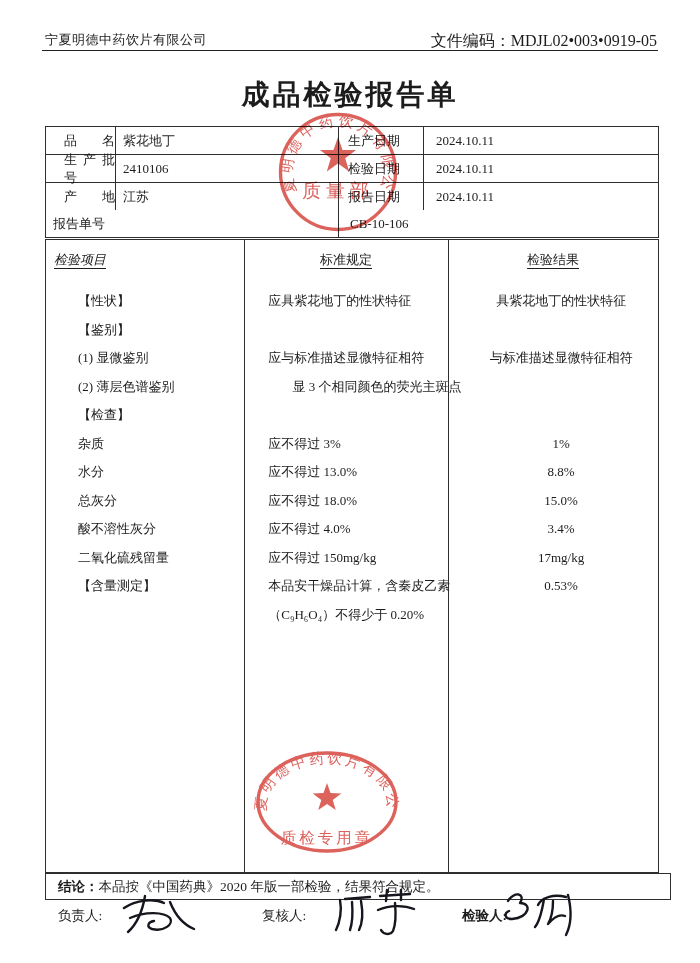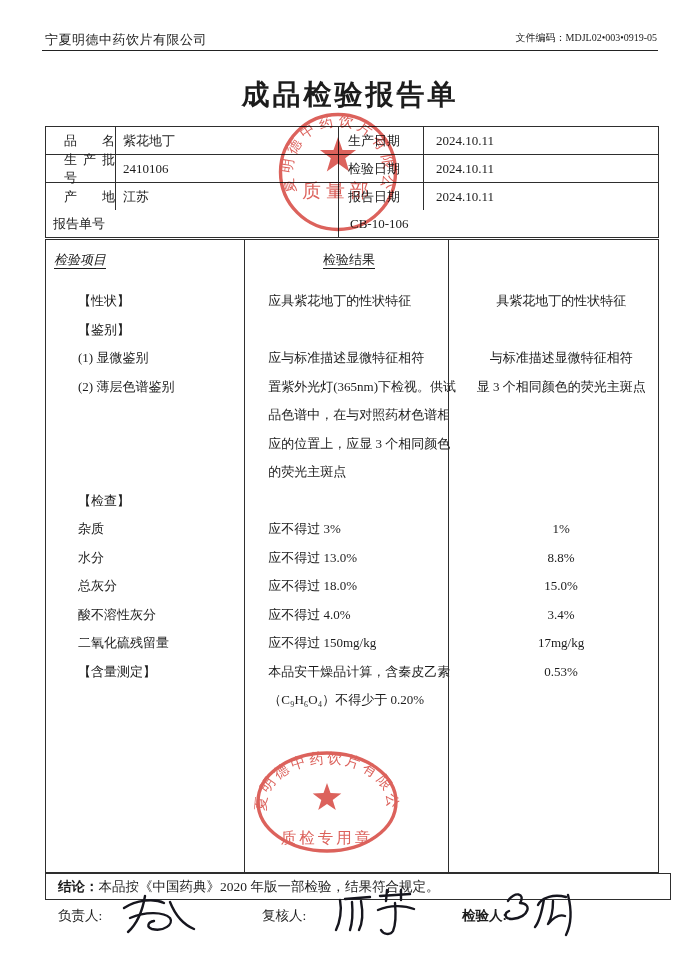--- a/index.html
+++ b/index.html
@@ -1,21 +1,21 @@
 <!DOCTYPE html>
 <html><head>
 <meta charset="utf-8">
 <style>
   html,body{margin:0;padding:0;background:#ffffff;}
   body{width:700px;height:963px;position:relative;overflow:hidden;
        font-family:"Liberation Serif","DejaVu Serif",serif;color:#1c1c1c;}
   .abs{position:absolute;}
   
   .company{left:45px;top:31px;font-size:13px;letter-spacing:.5px;}
-  .doccode{right:43px;top:31px;font-size:10px;}
+  .doccode{right:43px;top:31px;font-size:16px;}
   .hrule{left:42px;top:50px;width:616px;height:0;border-top:1.6px solid #222;}
   .title{left:0;top:76px;width:700px;text-align:center;font-size:28px;font-weight:bold;letter-spacing:3px;}
   
   .info-table{left:45px;top:126px;width:612px;border:1px solid #2e2e2e;font-size:13px;}
   .irow{display:flex;height:27px;border-bottom:1px solid #2e2e2e;}
   .irow:last-child{border-bottom:none;}
   .irow>div{box-sizing:border-box;border-right:1px solid #2e2e2e;display:flex;align-items:center;}
   .irow>div:last-child{border-right:none;}
   .ic1{width:70px;}
   .ic1 span{display:block;width:52px;margin-left:18px;text-align:justify;text-align-last:justify;}
@@ -114,20 +114,21 @@
         <span>CB-10-106</span>
       </div>
   </div>
 </div>
 
 <div class="abs report-table" style="position:absolute;">
   <div class="vline v1"></div>
   <div class="vline v2"></div>
   <div class="rhead">
     <div class="rh1"><span>检验项目</span></div>
+    <div class="rh2"><span>标准规定</span></div>
     <div class="rh3"><span>检验结果</span></div>
   </div>
   <div>
 
       <div class="rrow">
         <div class="rc1">【性状】</div>
         <div class="rc2">应具紫花地丁的性状特征</div>
         <div class="rc3">具紫花地丁的性状特征</div>
       </div>
 
@@ -138,21 +139,20 @@
       </div>
 
       <div class="rrow">
         <div class="rc1">(1) 显微鉴别</div>
         <div class="rc2">应与标准描述显微特征相符</div>
         <div class="rc3">与标准描述显微特征相符</div>
       </div>
 
       <div class="rrow">
         <div class="rc1">(2) 薄层色谱鉴别</div>
-        <div class="rc2">置紫外光灯(365nm)下检视。供试品色谱中，在与对照药材色谱相应的位置上，应显 3 个相同颜色的荧光主斑点</div>
         <div class="rc3">显 3 个相同颜色的荧光主斑点</div>
       </div>
 
       <div class="rrow">
         <div class="rc1">【检查】</div>
         <div class="rc2"></div>
         <div class="rc3"></div>
       </div>
 
       <div class="rrow">

